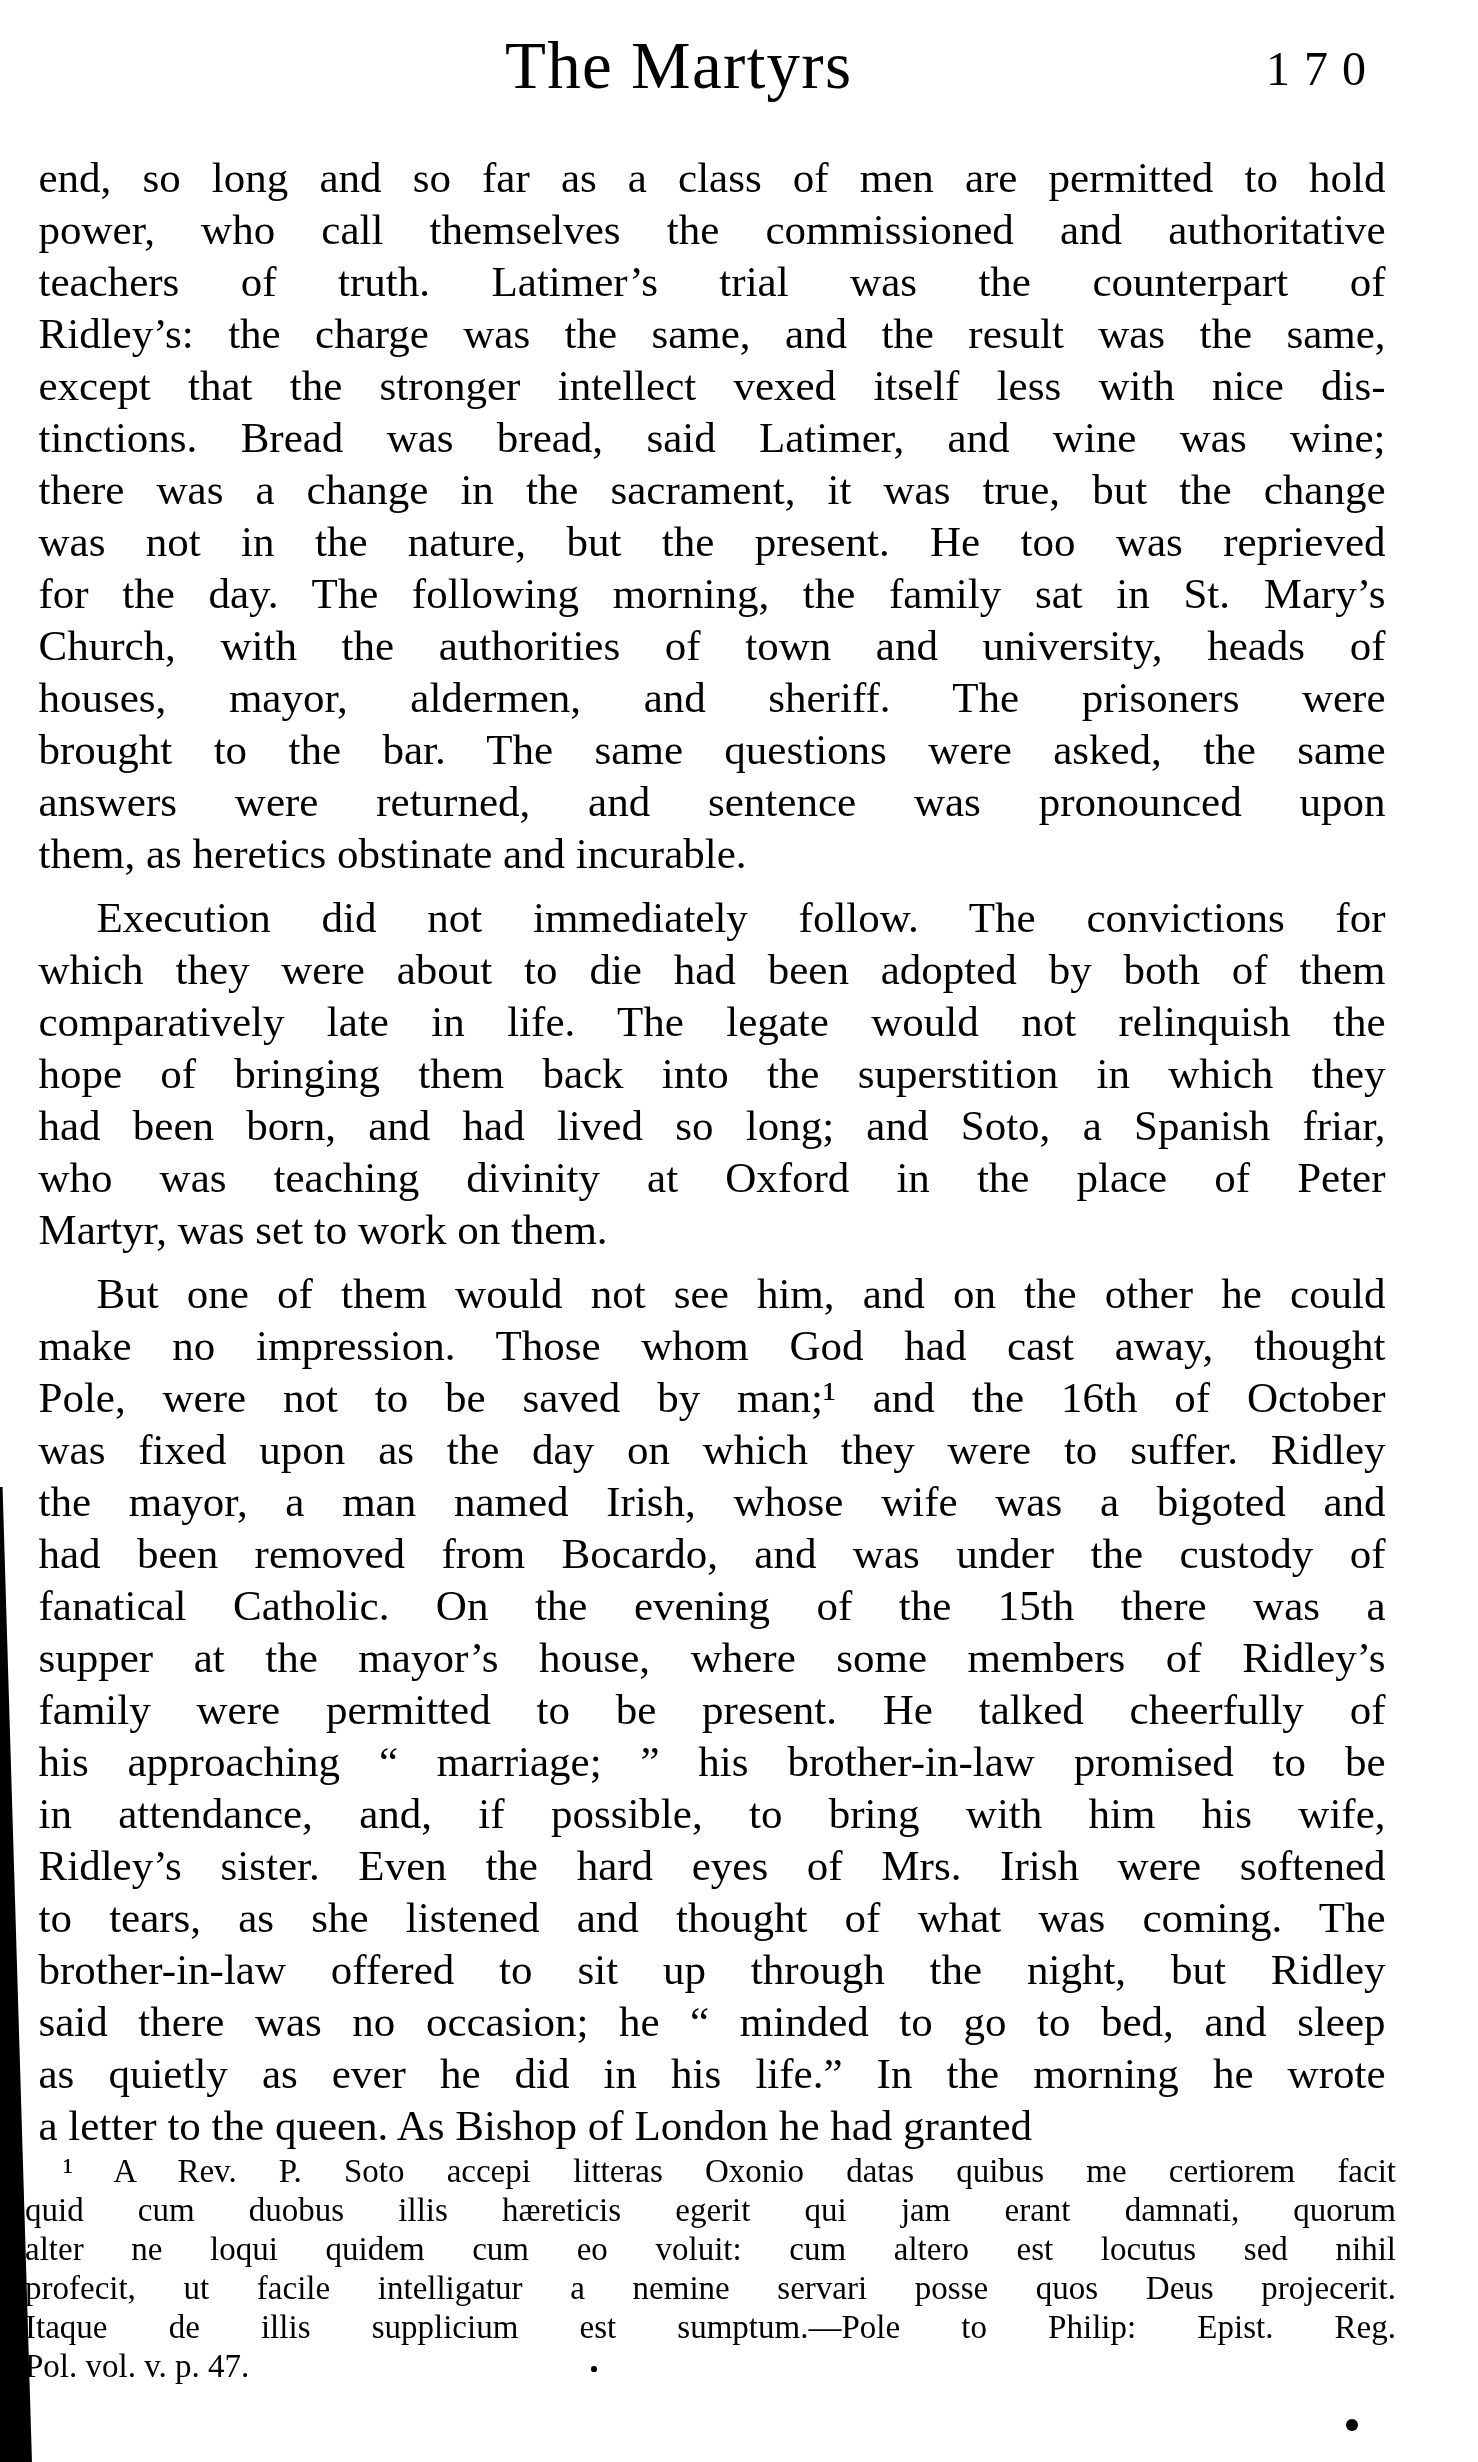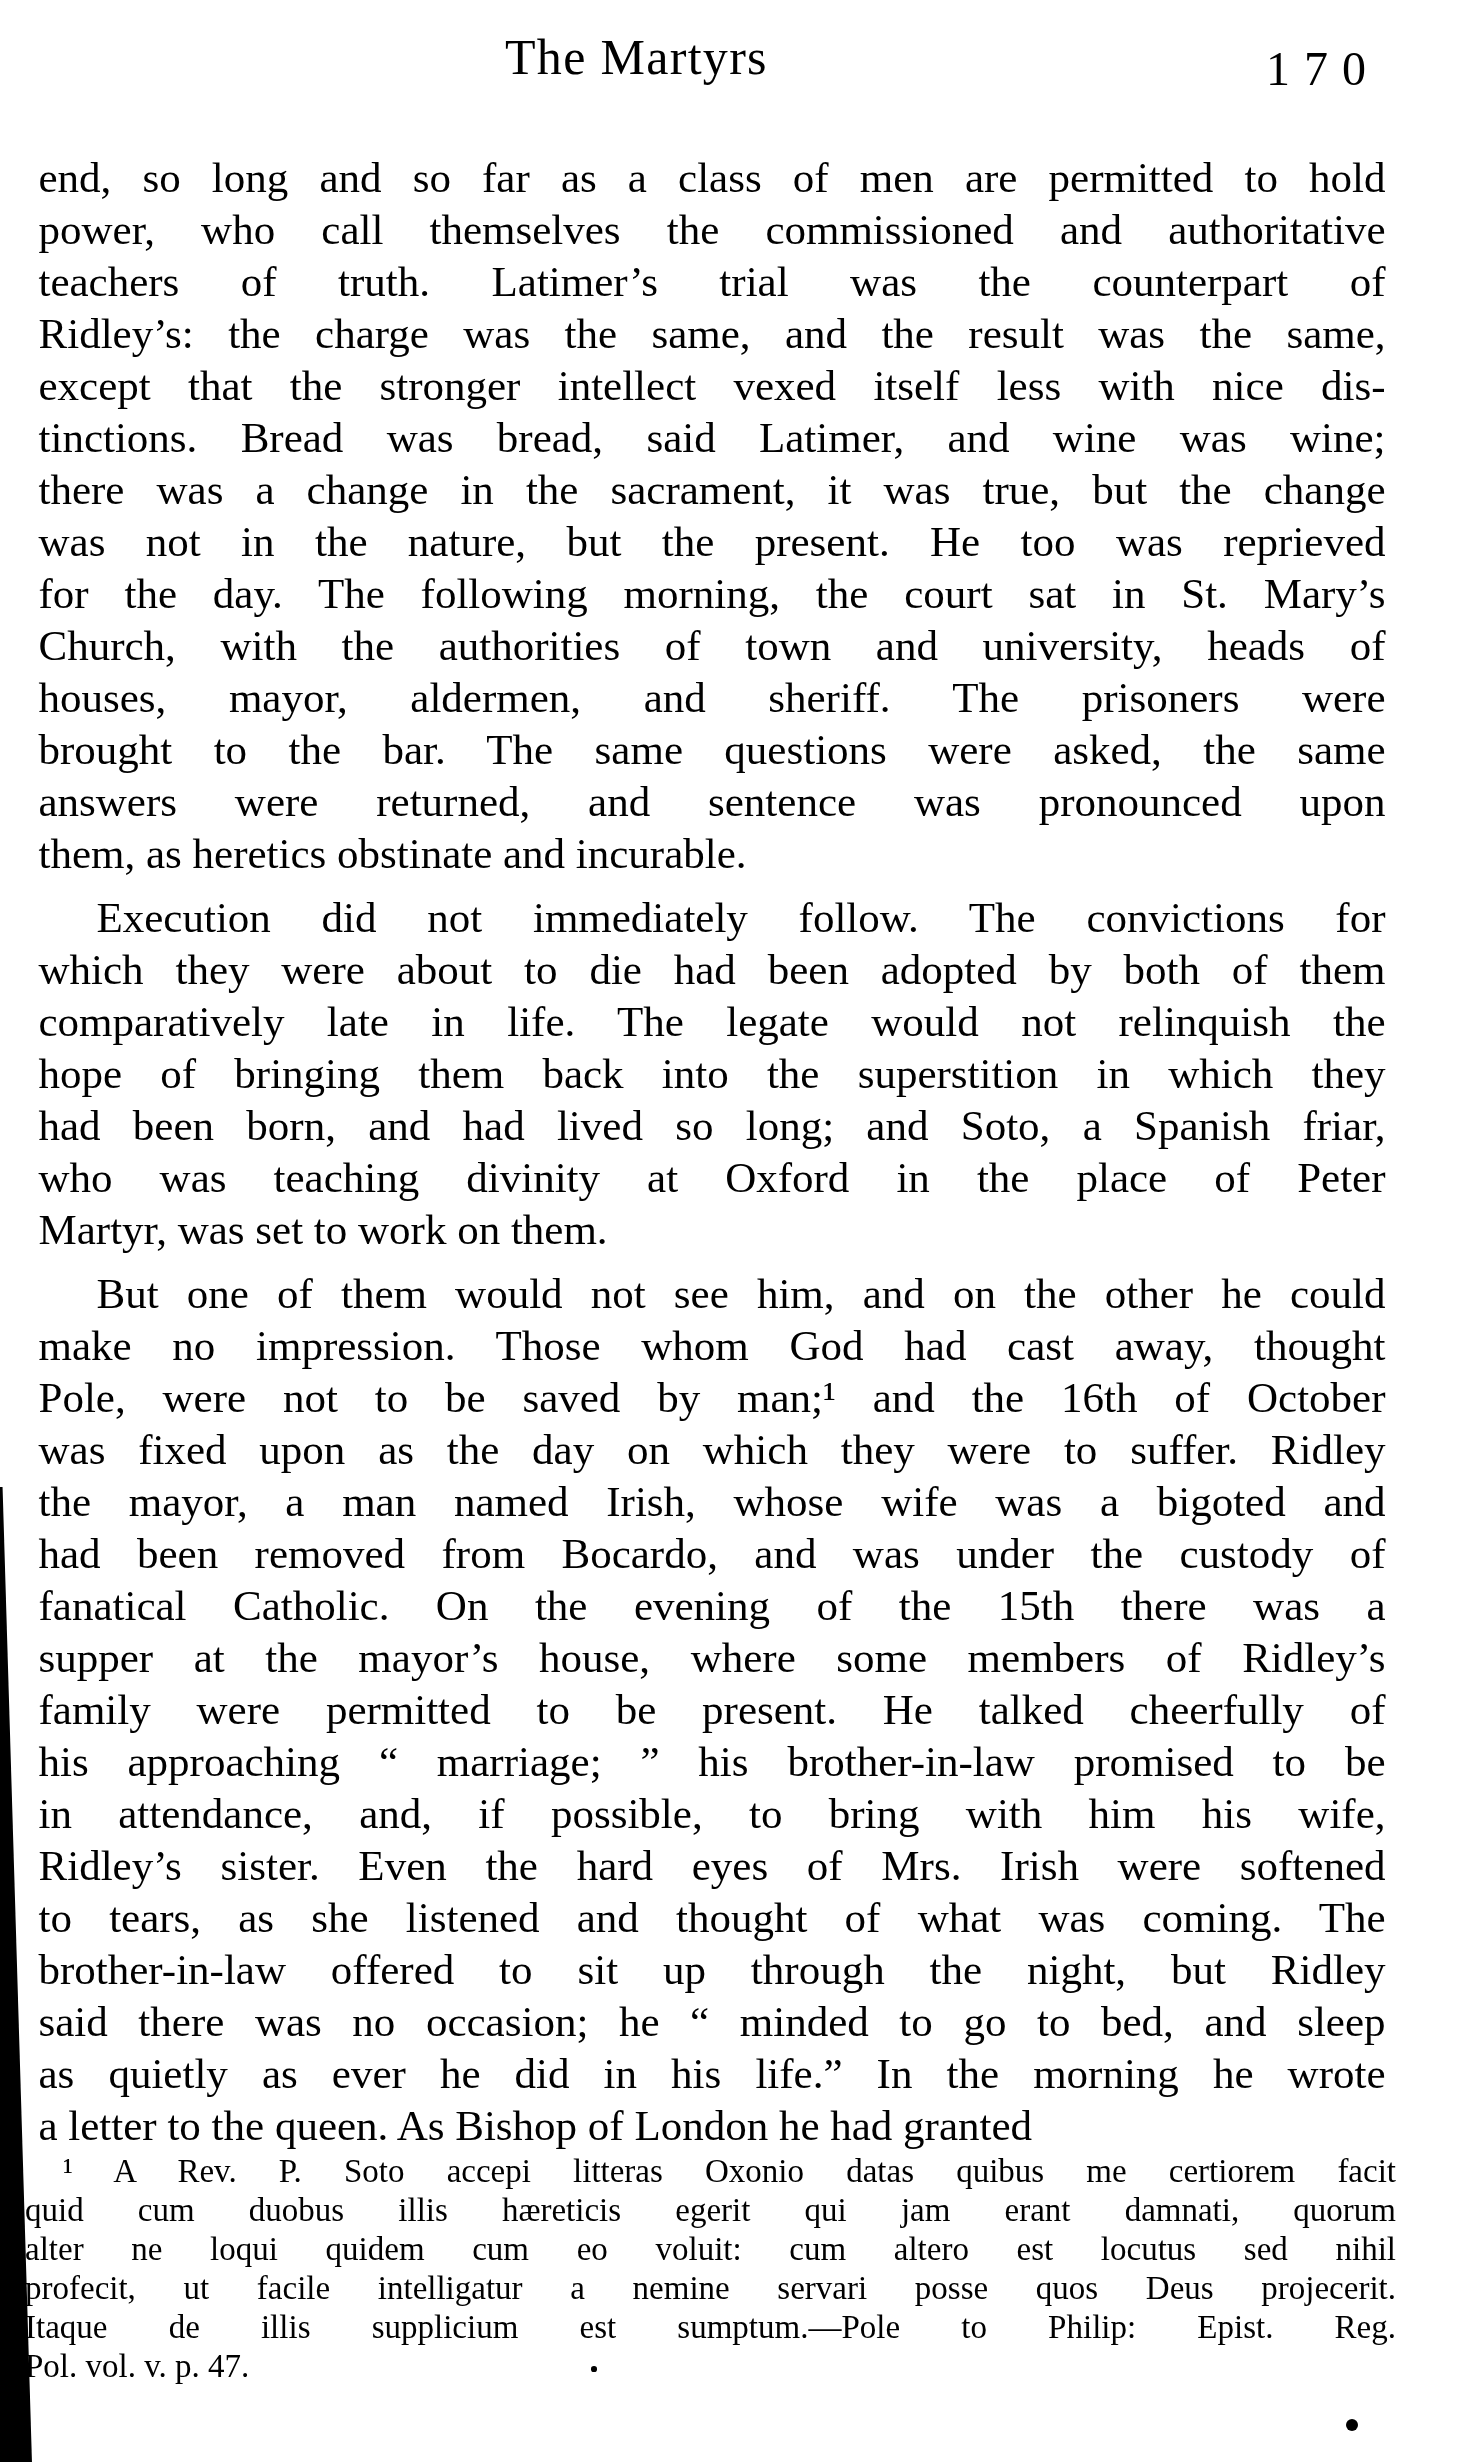--- a/index.html
+++ b/index.html
@@ -11,21 +11,21 @@
     color: #000000;
     font-family: "Liberation Serif", serif;
     overflow: hidden;
     margin: 0 auto;
   }
   
   .title {
     position: absolute;
     left: 505px;
     top: 32px;
-    font-size: 50px;
+    font-size: 67px;
     line-height: 1;
     letter-spacing: 1.3px;
     white-space: nowrap;
   }
   .pagenum {
     position: absolute;
     left: 1266px;
     top: 45px;
     font-size: 48px;
     line-height: 1;
@@ -98,21 +98,21 @@
   <main class="body">
       <div class="para">
         <div class="line">end, so long and so far as a class of men are permitted to hold</div>
         <div class="line">power, who call themselves the commissioned and authoritative</div>
         <div class="line">teachers of truth.  Latimer’s trial was the counterpart of</div>
         <div class="line">Ridley’s: the charge was the same, and the result was the same,</div>
         <div class="line">except that the stronger intellect vexed itself less with nice dis-</div>
         <div class="line">tinctions.  Bread was bread, said Latimer, and wine was wine;</div>
         <div class="line">there was a change in the sacrament, it was true, but the change</div>
         <div class="line">was not in the nature, but the present.  He too was reprieved</div>
-        <div class="line">for the day.  The following morning, the court sat in St. Mary’s</div>
+        <div class="line">for the day.  The following morning, the family sat in St. Mary’s</div>
         <div class="line">Church, with the authorities of town and university, heads of</div>
         <div class="line">houses, mayor, aldermen, and sheriff.  The prisoners were</div>
         <div class="line">brought to the bar.  The same questions were asked, the same</div>
         <div class="line">answers were returned, and sentence was pronounced upon</div>
         <div class="line para-last">them, as heretics obstinate and incurable.</div>
       </div>
       <div class="para indented">
         <div class="line">Execution did not immediately follow.  The convictions for</div>
         <div class="line">which they were about to die had been adopted by both of them</div>
         <div class="line">comparatively late in life.  The legate would not relinquish the</div>

